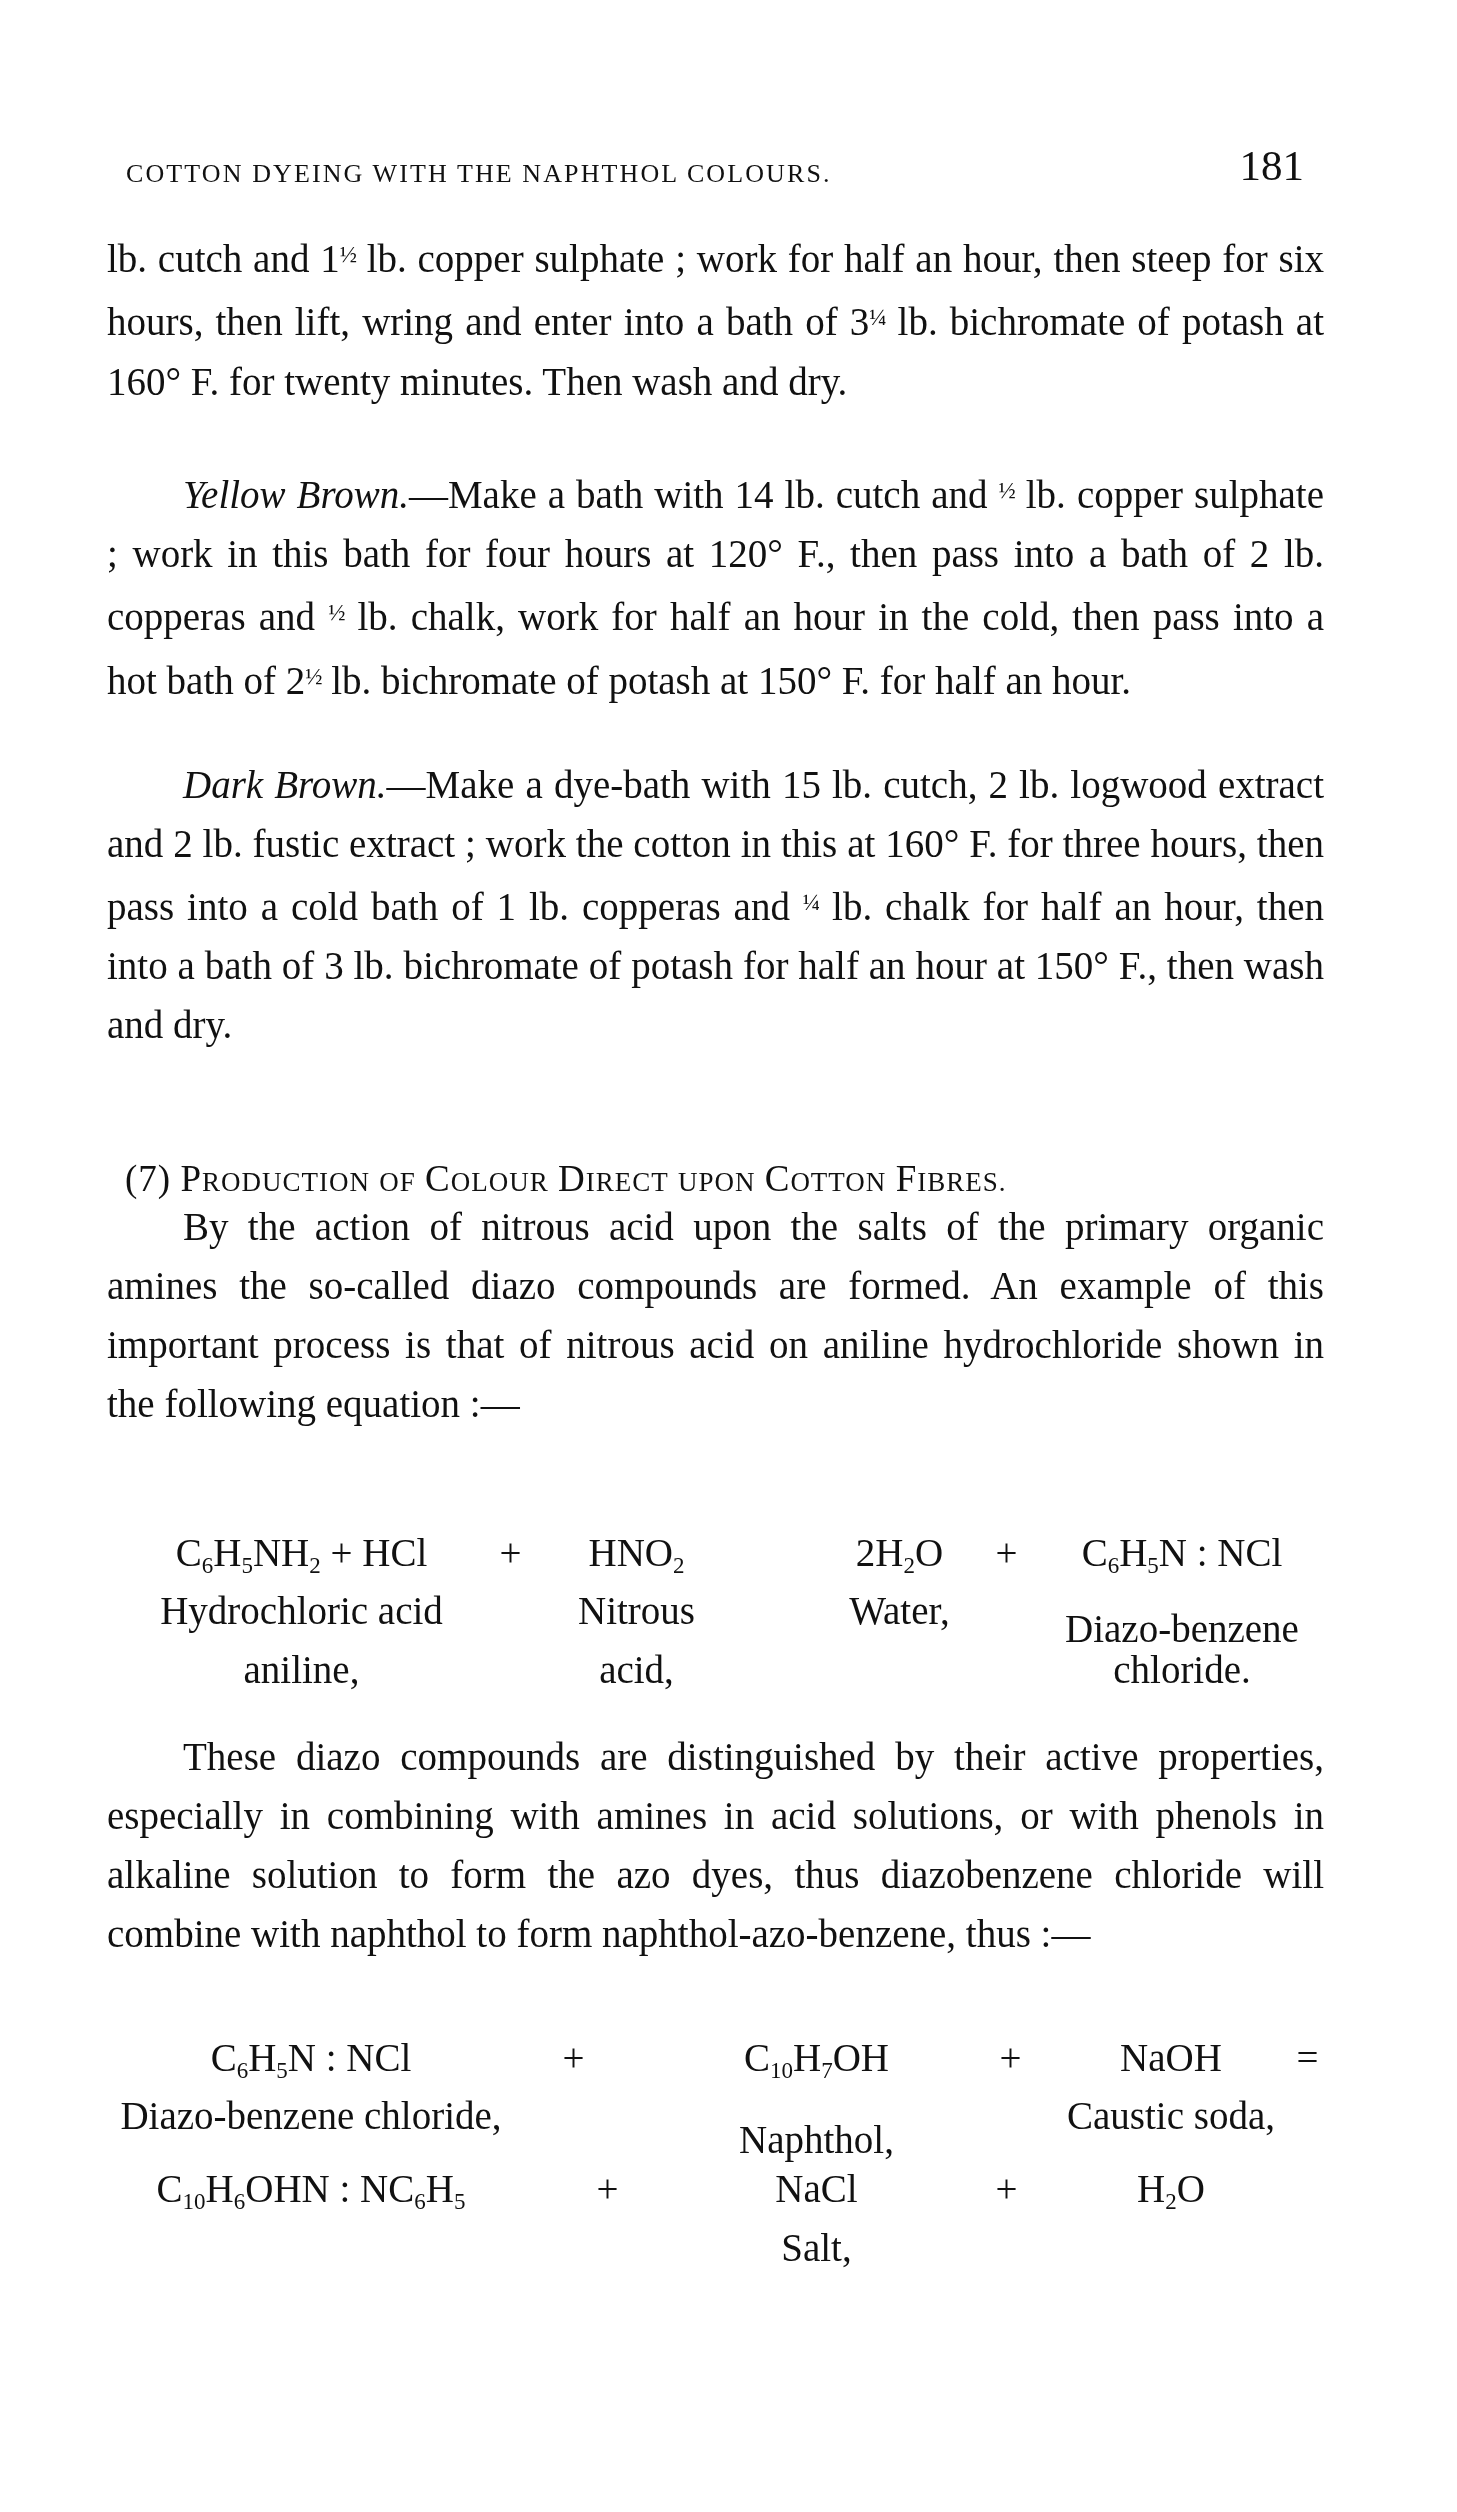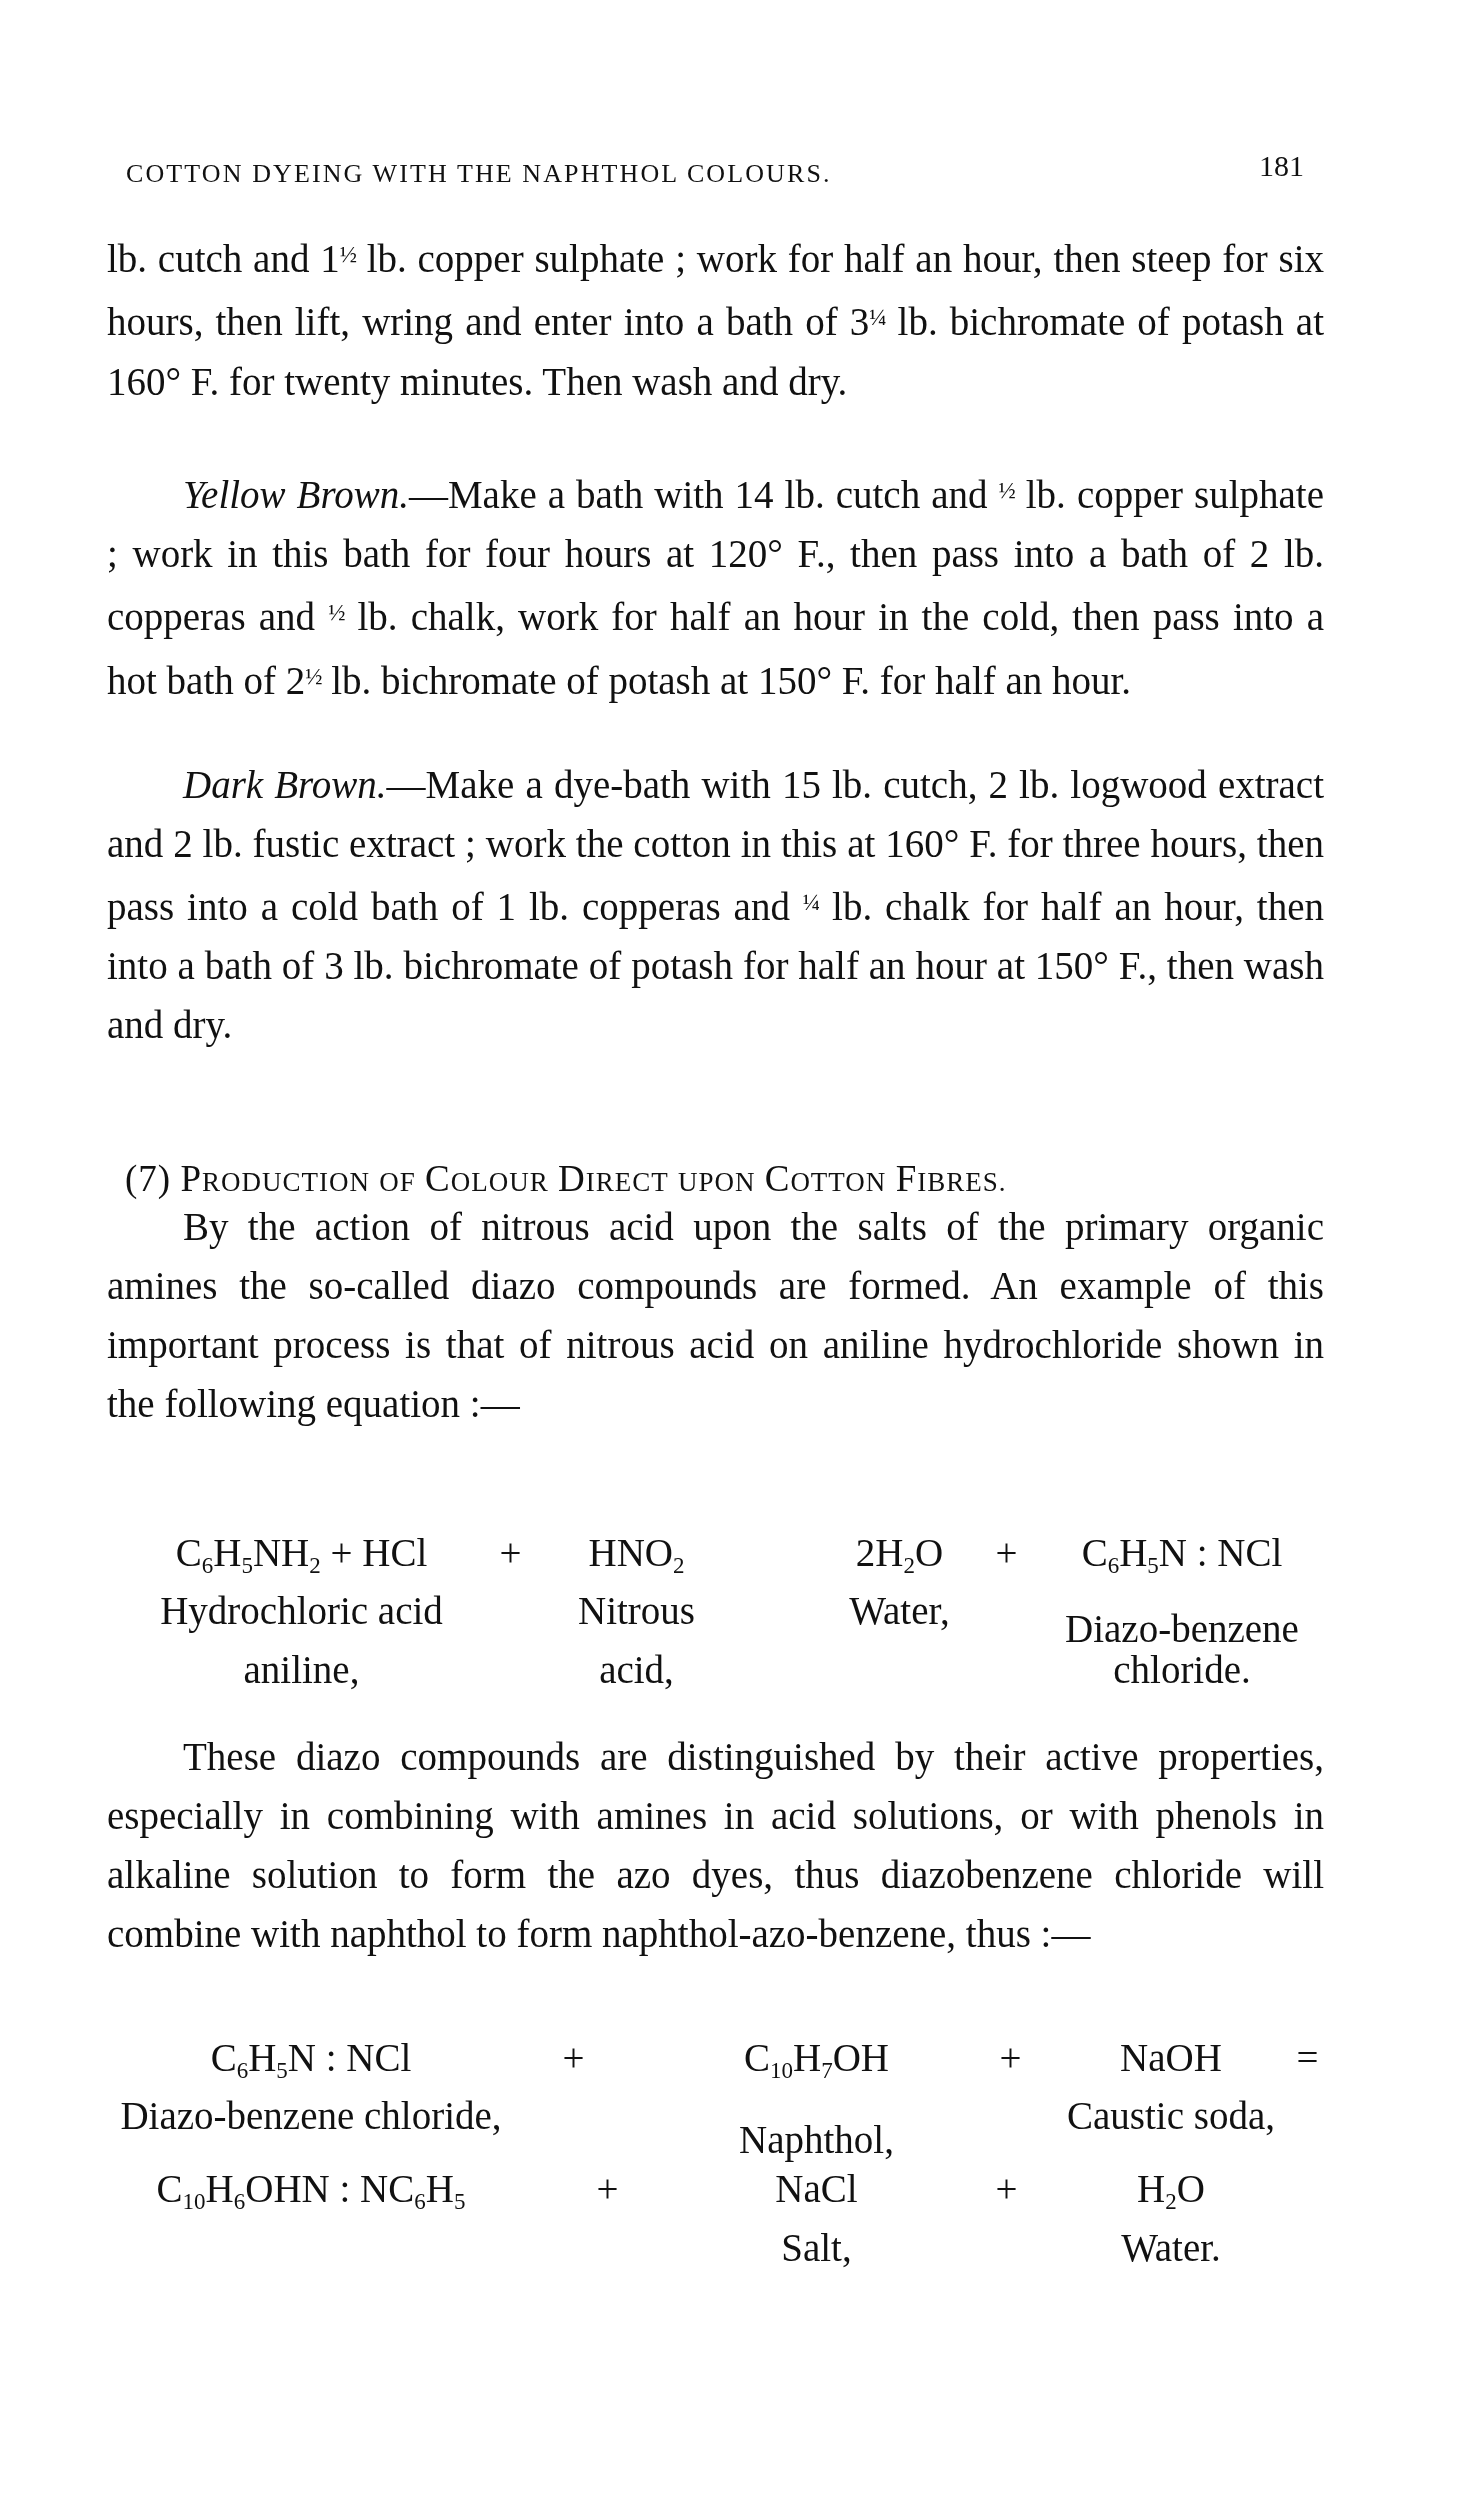--- a/index.html
+++ b/index.html
@@ -7,21 +7,21 @@
     width: 1458px; height: 2512px; position: relative; overflow: hidden;
     font-family: "Liberation Serif", "DejaVu Serif", serif;
     color: #111111;
   }
   .page { position: absolute; left: 107px; top: 0; width: 1217px; }
   .running-head {
     position: absolute; top: 146px; left: 126px; width: 1178px;
     font-size: 26px; letter-spacing: 2.1px; line-height: 39px;
   }
   .running-head .title { position: absolute; left: 0; top: 7.8px; }
-  .running-head .pgno { position: absolute; right: 0; top: 0; font-size: 30px; letter-spacing: 0; font-family: Liberation Serif, serif; }
+  .running-head .pgno { position: absolute; right: 0; top: 0; font-size: 43px; letter-spacing: 0; font-family: Liberation Serif, serif; }
   .para {
     font-size: 39px; line-height: 59px; text-align: justify; text-align-last: left;
     margin: 0; hyphens: none;
   }
   .indent { text-indent: 76px; }
   .it { font-style: italic; }
   .frac { font-size: 23px; vertical-align: 0.45em; letter-spacing: -1px; }
   .sc-head { font-size: 33px; letter-spacing: 1px; line-height: 58px; margin: 18px; }
   .sc-head .big { font-size: 37px; }
   sub { font-size: 23px; vertical-align: -0.3em; line-height: 0; }
@@ -78,17 +78,16 @@
       <div class="cell" style="left: 884px; top: 0px; width: 39px;">+</div>
       <div class="cell" style="left: 933px; top: 0px; width: 262px;">NaOH</div>
       <div class="cell" style="left: 933px; top: 58px; width: 262px;">Caustic soda,</div>
       <div class="cell" style="left: 1181px; top: 0px; width: 39px;">=</div>
       <div class="cell" style="left: 0px; top: 131px; width: 408px;">C<sub>10</sub>H<sub>6</sub>OHN : NC<sub>6</sub>H<sub>5</sub></div>
       <div class="cell" style="left: 481px; top: 131px; width: 39px;">+</div>
       <div class="cell" style="left: 593px; top: 131px; width: 233px;">NaCl</div>
       <div class="cell" style="left: 593px; top: 190px; width: 233px;">Salt,</div>
       <div class="cell" style="left: 880px; top: 131px; width: 39px;">+</div>
       <div class="cell" style="left: 933px; top: 131px; width: 262px;">H<sub>2</sub>O</div>
-      <div class="cell" style="left: 933px; top: 190px; width: 262px;">Water.</div>
     </div>
 
 </div>
 
 
 </body></html>

